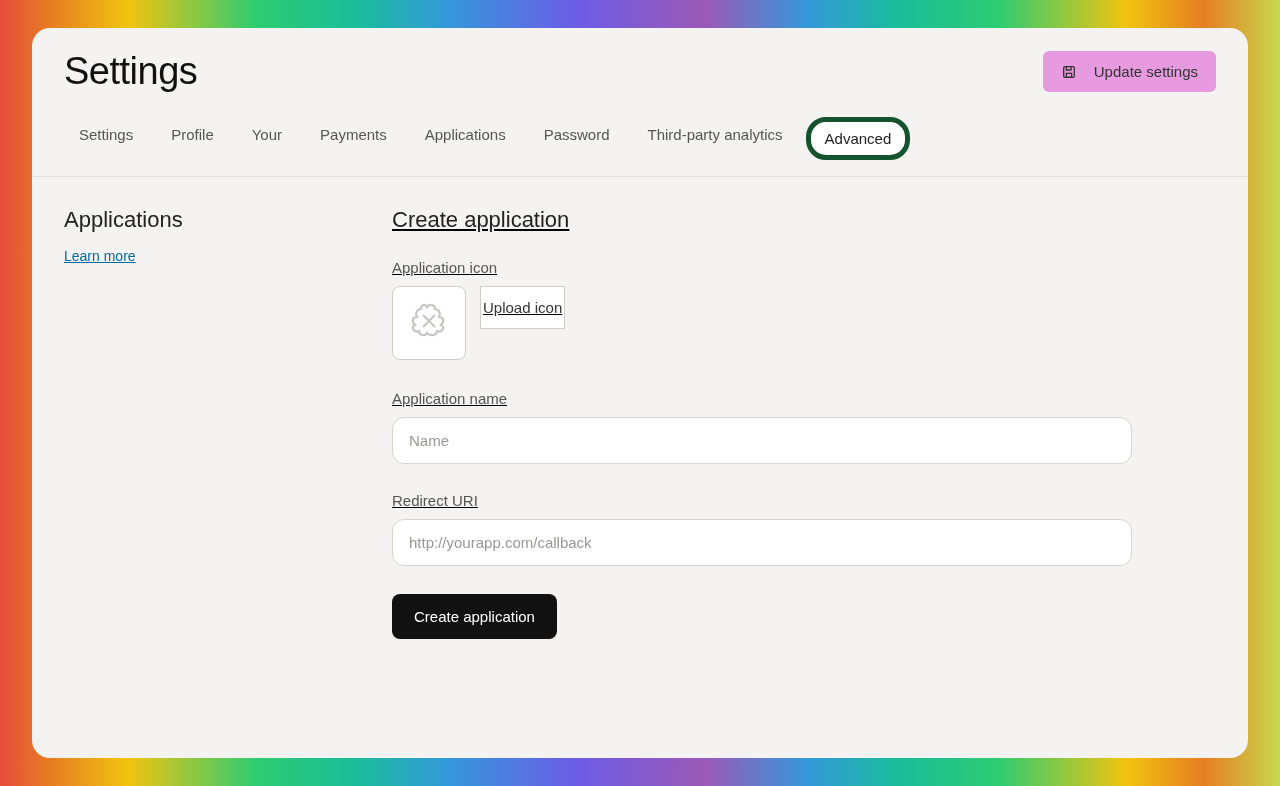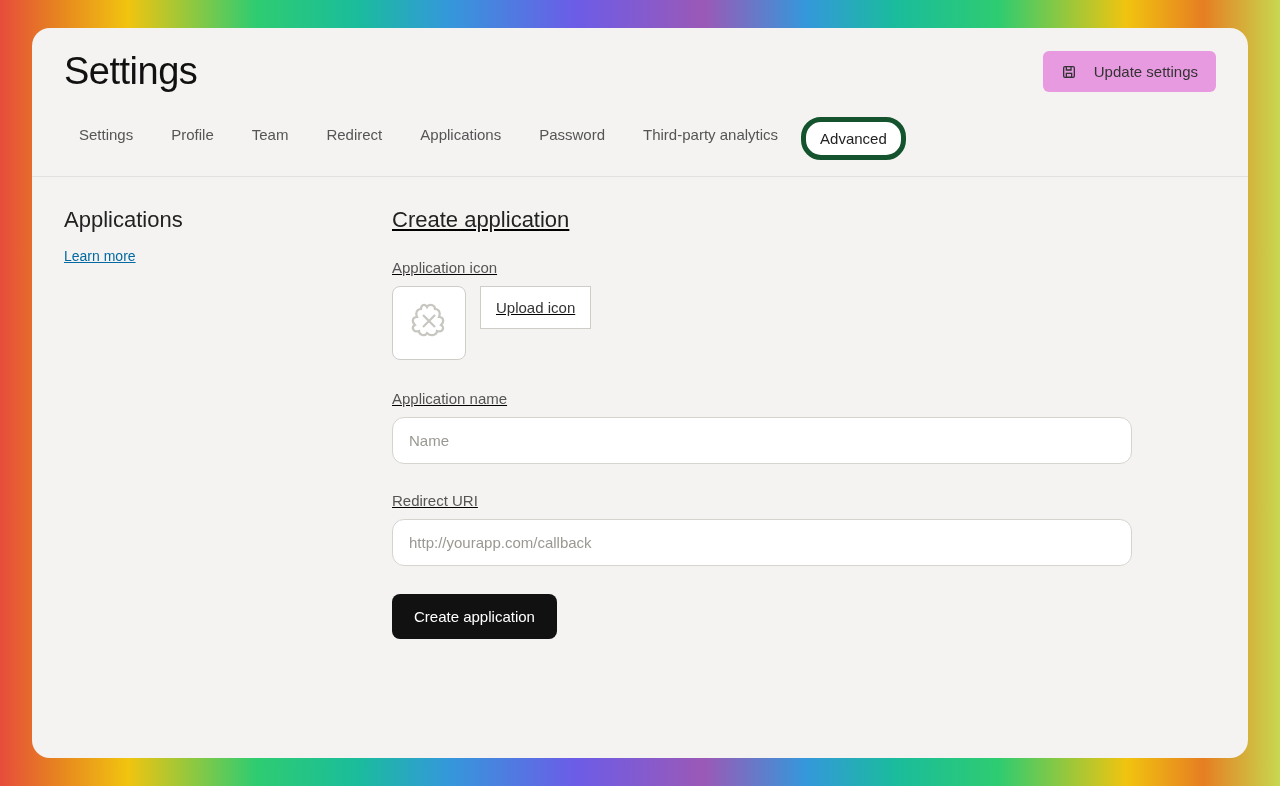--- a/index.html
+++ b/index.html
@@ -115,21 +115,21 @@
     border-radius: 8px;
     display: flex;
     align-items: center;
     justify-content: center;
     background: #fff;
   }
   .upload-btn {
     border: 1px solid #cfcdc8;
     background: #fff;
     border-radius: 0;
-    padding: 12px 15px;
+    padding: 12px 2px;
     font-size: 15px;
     color: #333;
     cursor: pointer;
   }
   .text-input {
     width: 100%;
     max-width: 740px;
     border: 1px solid #d6d4cf;
     background: #fff;
     border-radius: 12px;
@@ -170,22 +170,22 @@
           <rect x="8" y="14" width="8" height="6"></rect>
         </svg>
       </span>
       <span>Update settings</span>
     </button>
   </div>
 
   <div class="tabs">
     <div class="tab">Settings</div>
     <div class="tab">Profile</div>
-    <div class="tab">Team</div>
-    <div class="tab">Redirect</div>
+    <div class="tab">Your</div>
+    <div class="tab">Payments</div>
     <div class="tab">Applications</div>
     <div class="tab">Password</div>
     <div class="tab">Third-party analytics</div>
     <div class="tab active">Advanced</div>
   </div>
 
   <div class="content">
 
     <aside class="sidebar">
       <div class="section-title">Applications</div>

